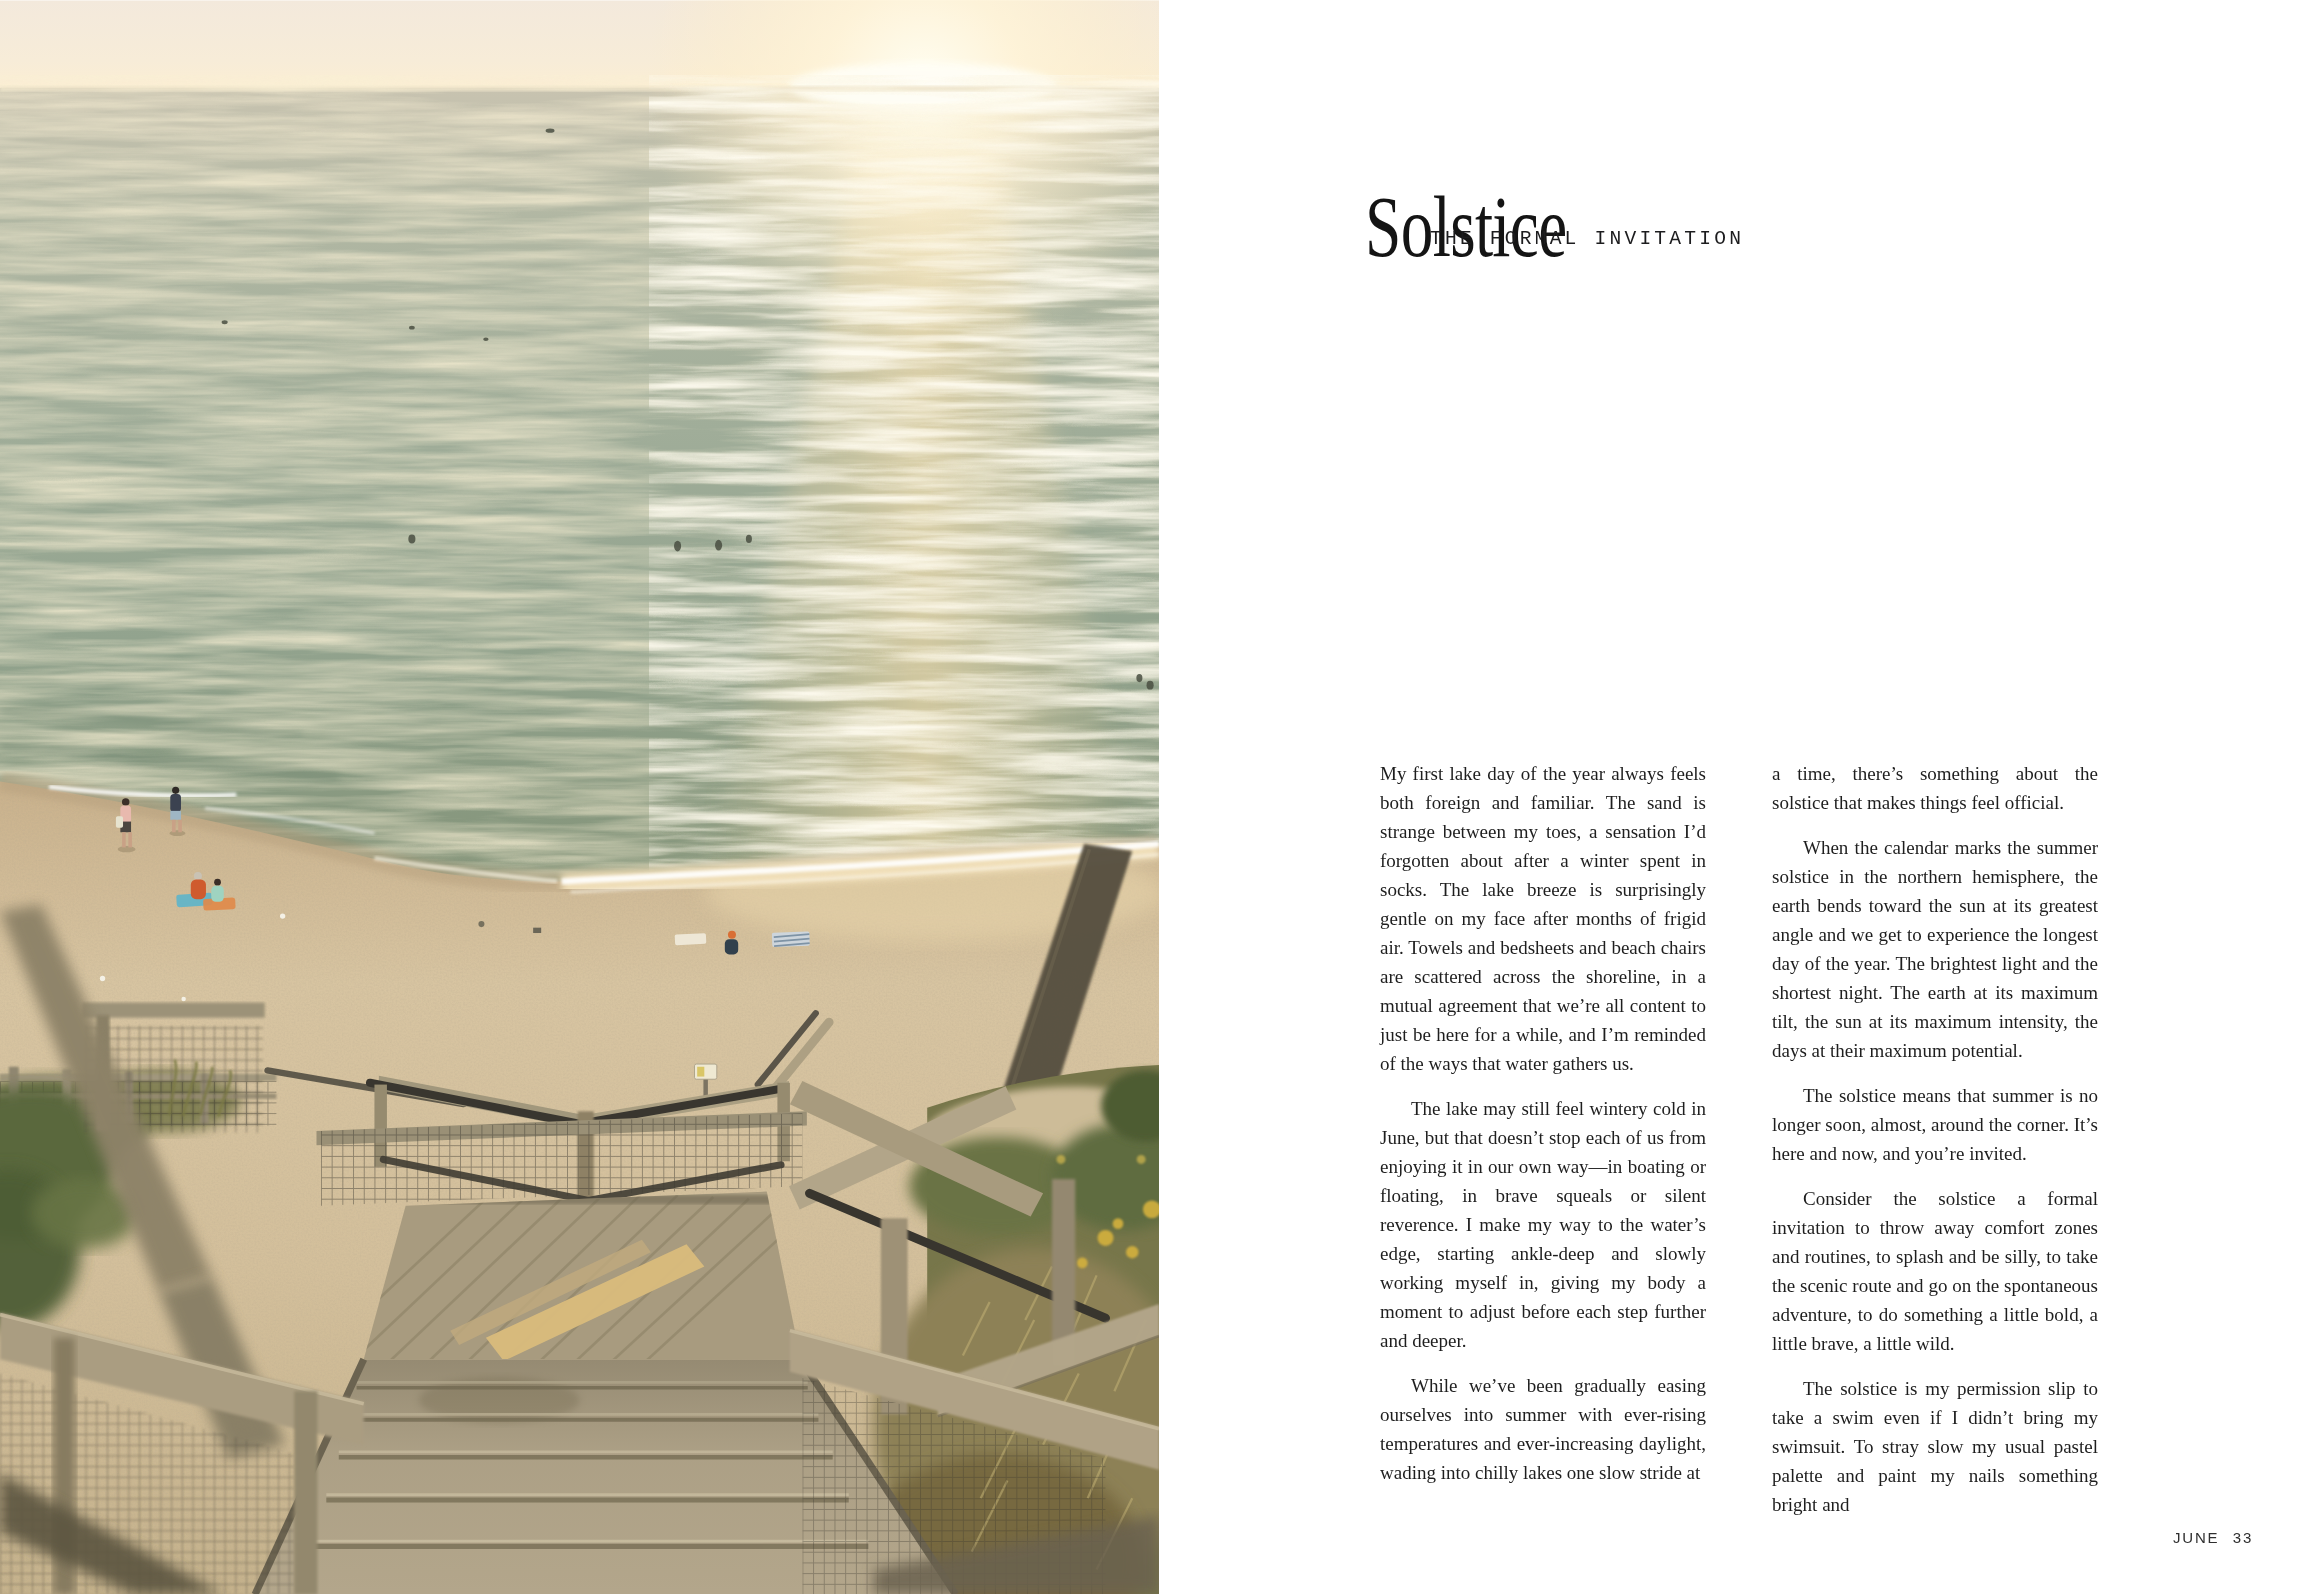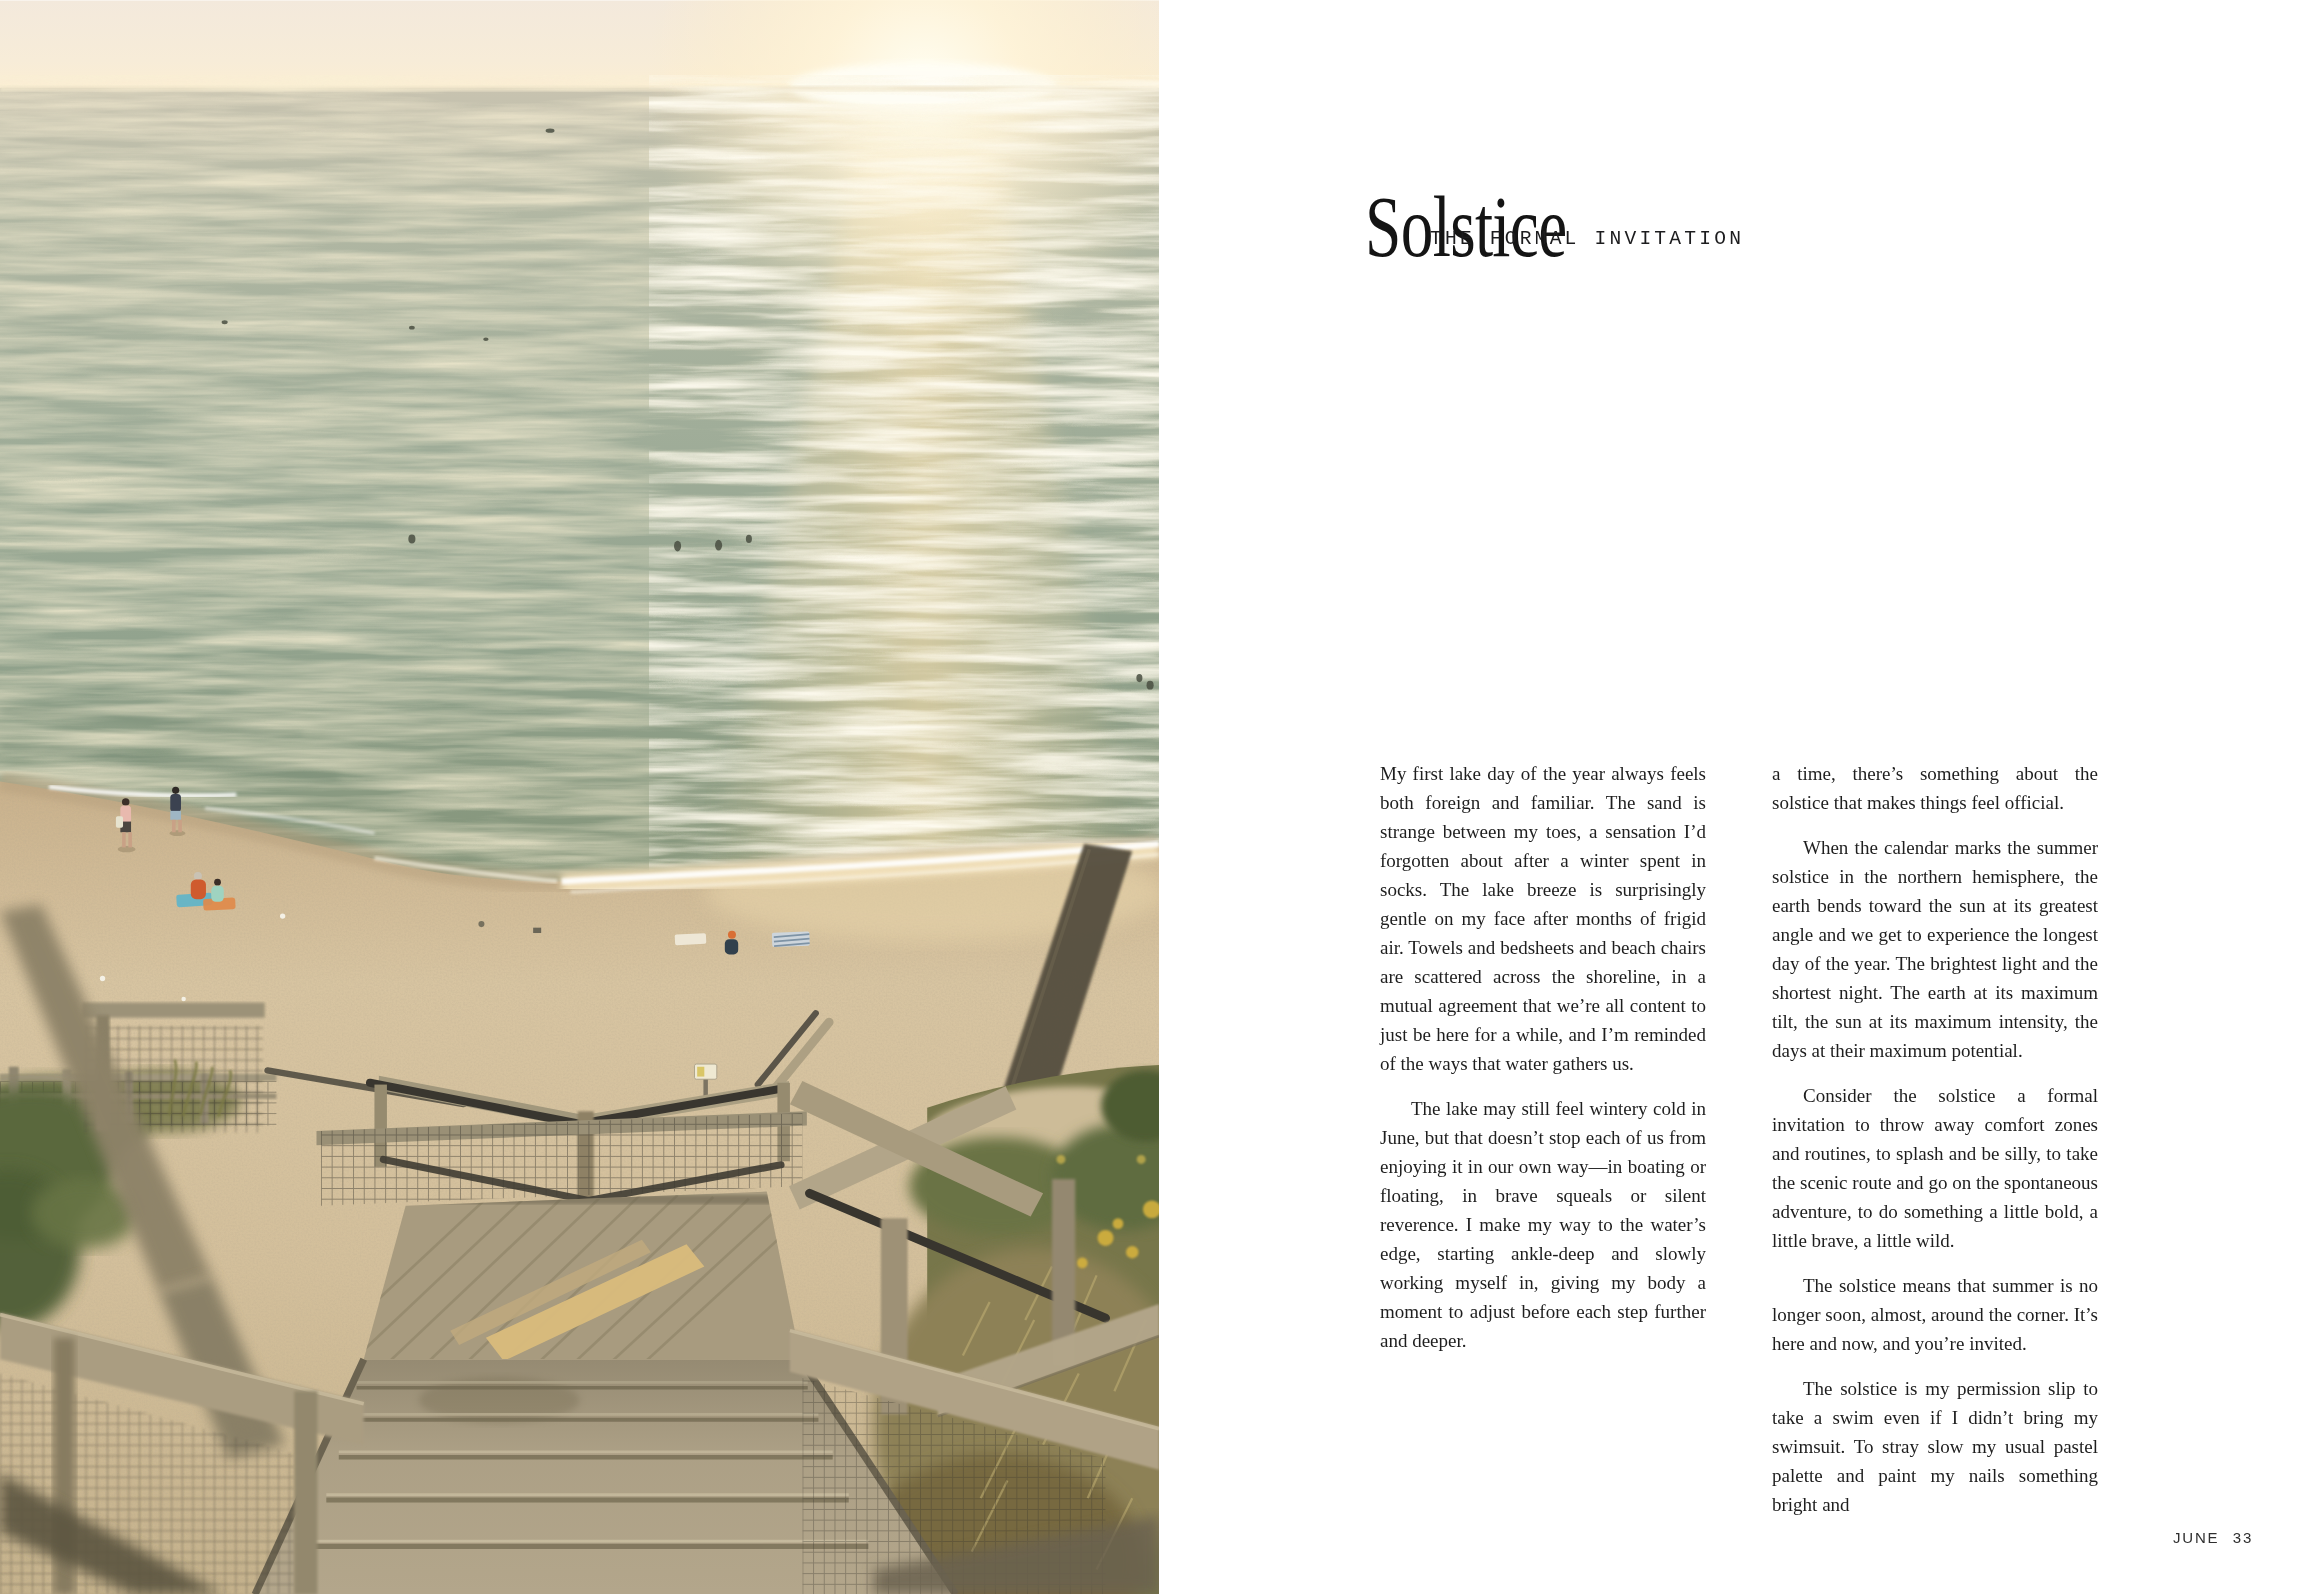--- a/index.html
+++ b/index.html
@@ -366,26 +366,27 @@
 <div class="page-right">
 </div>
 
 <h1 class="article-title">Solstice</h1>
 <div class="article-kicker">THE FORMAL INVITATION</div>
 
 <div class="columns">
   <div class="col">
       <p>My first lake day of the year always feels both foreign and familiar. The sand is strange between my toes, a sensation I’d forgotten about after a winter spent in socks. The lake breeze is surprisingly gentle on my face after months of frigid air. Towels and bedsheets and beach chairs are scattered across the shoreline, in a mutual agreement that we’re all content to just be here for a while, and I’m reminded of the ways that water gathers us.</p>
       <p>The lake may still feel wintery cold in June, but that doesn’t stop each of us from enjoying it in our own way—in boating or floating, in brave squeals or silent reverence. I make my way to the water’s edge, starting ankle-deep and slowly working myself in, giving my body a moment to adjust before each step further and deeper.</p>
+      <p>While we’ve been gradually easing ourselves into summer with ever-rising temperatures and ever-increasing daylight, wading into chilly lakes one slow stride at</p>
     </div>
   <div class="col">
       <p>a time, there’s something about the solstice that makes things feel official.</p>
       <p>When the calendar marks the summer solstice in the northern hemisphere, the earth bends toward the sun at its greatest angle and we get to experience the longest day of the year. The brightest light and the shortest night. The earth at its maximum tilt, the sun at its maximum intensity, the days at their maximum potential.</p>
+      <p>The solstice means that summer is no longer soon, almost, around the corner. It’s here and now, and you’re invited.</p>
       <p>Consider the solstice a formal invitation to throw away comfort zones and routines, to splash and be silly, to take the scenic route and go on the spontaneous adventure, to do something a little bold, a little brave, a little wild.</p>
-      <p>The solstice means that summer is no longer soon, almost, around the corner. It’s here and now, and you’re invited.</p>
       <p>The solstice is my permission slip to take a swim even if I didn’t bring my swimsuit. To stray slow my usual pastel palette and paint my nails something bright and</p>
     </div>
 </div>
 
 <div class="folio">
   <span>JUNE</span>
   <span>33</span>
 </div>
 
 

